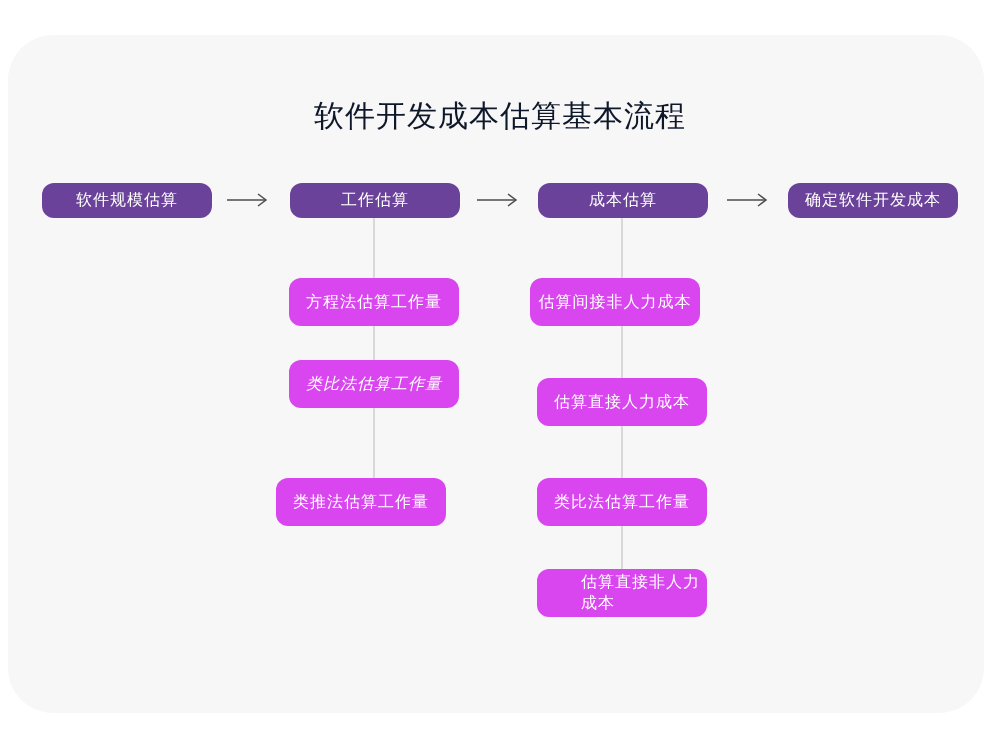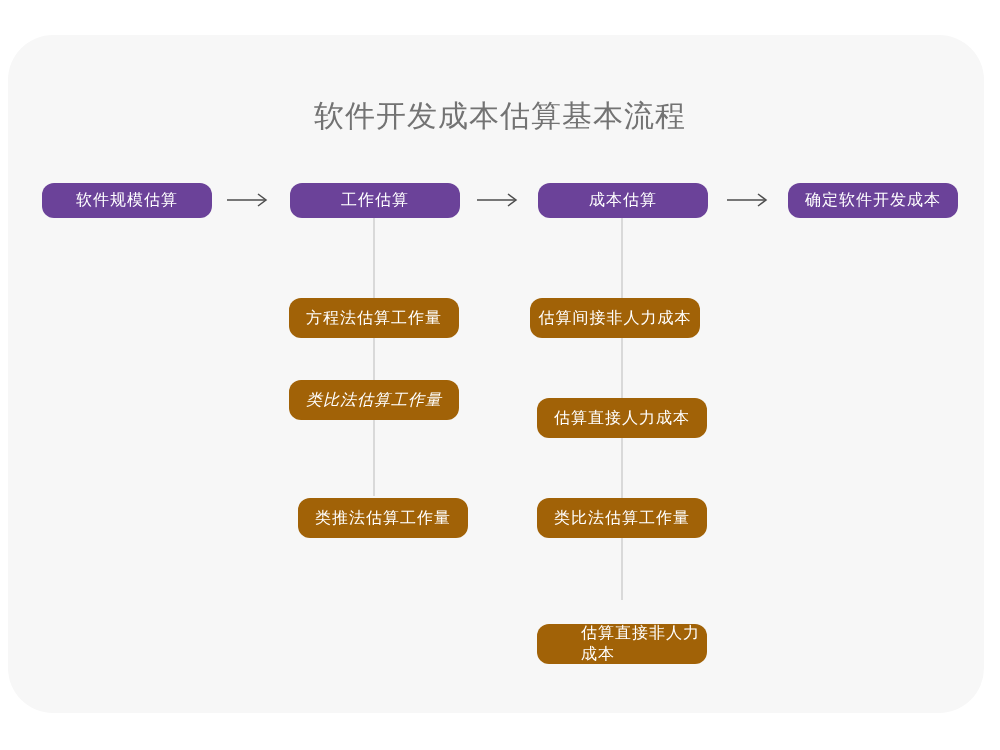--- a/index.html
+++ b/index.html
@@ -17,35 +17,35 @@
     background:#f7f7f7;
     border-radius:45px;
   }
   .title{
     position:absolute;
     left:0;top:96px;
     width:1000px;
     text-align:center;
     font-size:30px;
     font-weight:400;
-    color:#737373;
+    color:#0f172a;
     letter-spacing:1px;
   }
   .node{
     position:absolute;
     width:170px;height:35px;
     border-radius:12px;
     display:flex;align-items:center;justify-content:center;
     font-size:16px;
     color:#ffffff;
     letter-spacing:1px;
     box-sizing:border-box;
   }
   .node.main{ background:#6B4299; top:183px; }
-  .node.sub{ background:#a16207; height:40px;margin-top:20px; }
+  .node.sub{ background:#d946ef; height:48px; }
   .arrow{
     position:absolute;
     top:192px;
     width:44px;height:16px;
   }
   .connector{
     position:absolute;
     width:2px;
     background:#d9d9d9;
   }
@@ -80,20 +80,20 @@
 
   <svg class="arrow" style="left:726px;" viewBox="0 0 44 16">
     <line x1="1" y1="8" x2="39" y2="8" stroke="#4d4d4d" stroke-width="1.5"></line>
     <polyline points="32,2 40,8 32,14" fill="none" stroke="#4d4d4d" stroke-width="1.5"></polyline>
   </svg>
 
   <div class="node main" style="left:788px;">确定软件开发成本</div>
 
   <div class="node sub" style="left:289px;top:278px;">方程法估算工作量</div>
   <div class="node sub" style="left:289px;top:360px;font-style:italic;">类比法估算工作量</div>
-  <div class="node sub" style="left:298px;top:478px;">类推法估算工作量</div>
+  <div class="node sub" style="left:276px;top:478px;">类推法估算工作量</div>
 
   <div class="node sub" style="left:530px;top:278px;">估算间接非人力成本</div>
   <div class="node sub" style="left:537px;top:378px;">估算直接人力成本</div>
   <div class="node sub" style="left:537px;top:478px;">类比法估算工作量</div>
-  <div class="node sub" style="left:537px;top:604px;padding-left:44px;">估算直接非人力成本</div>
+  <div class="node sub" style="left:537px;top:569px;padding-left:44px;">估算直接非人力成本</div>
 
 </div>
 
 </body></html>

